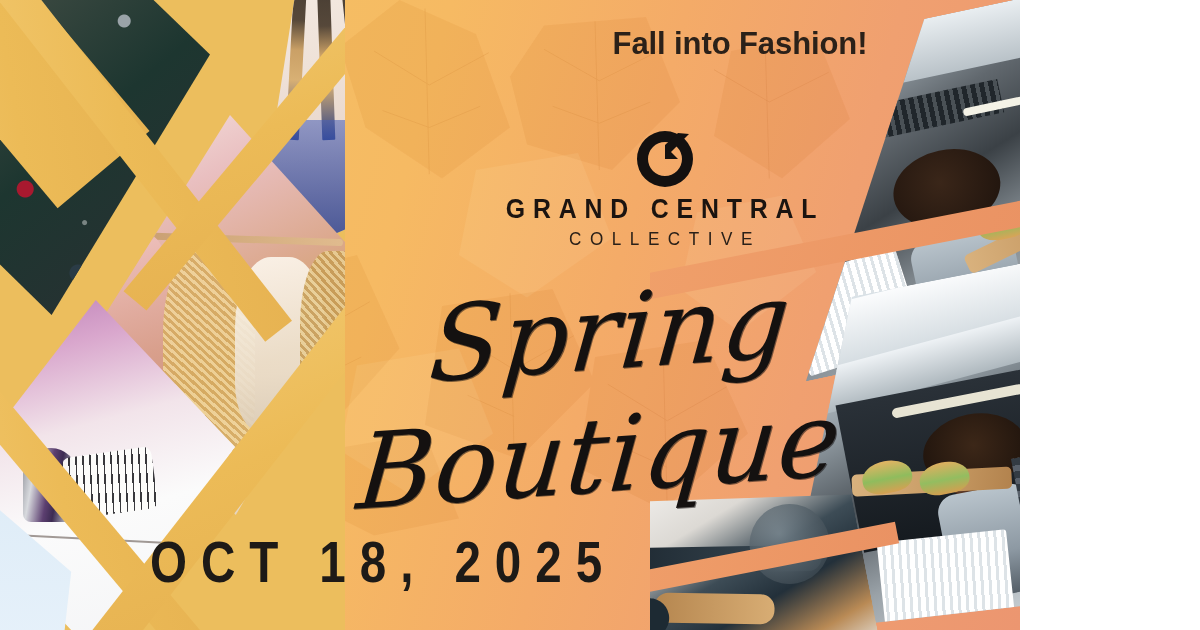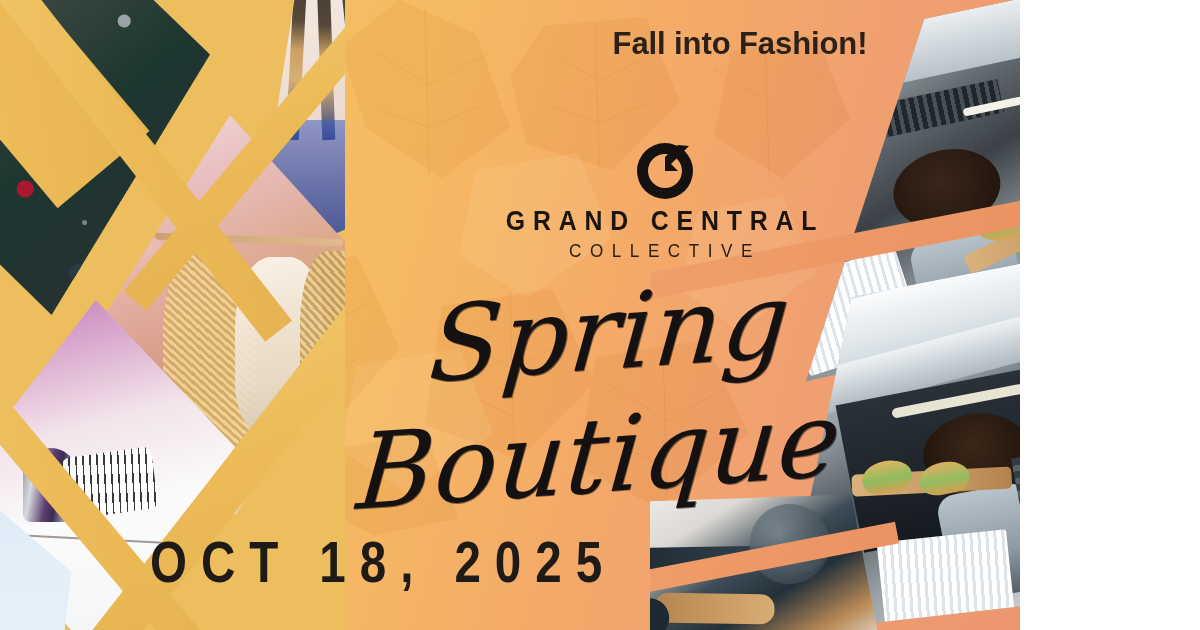--- a/index.html
+++ b/index.html
@@ -210,21 +210,21 @@
     color: #2b2119;
     font-size: 31px;
     font-weight: bold;
     line-height: 1.42;
     letter-spacing: -.1px;
   }
   .headline .l2 { display: block; }
 
   .logo-block {
     position: absolute;
-    left: 405px; top: 140px;
+    left: 405px; top: 128px;
     width: 520px;
     text-align: center;
   }
   .logo-mark { display: block; margin: 0 auto 4px; }
   .logo-name {
     color: #1b1410;
     font-size: 27px;
     font-weight: bold;
     letter-spacing: 8.5px;
     transform: scaleX(.92);

